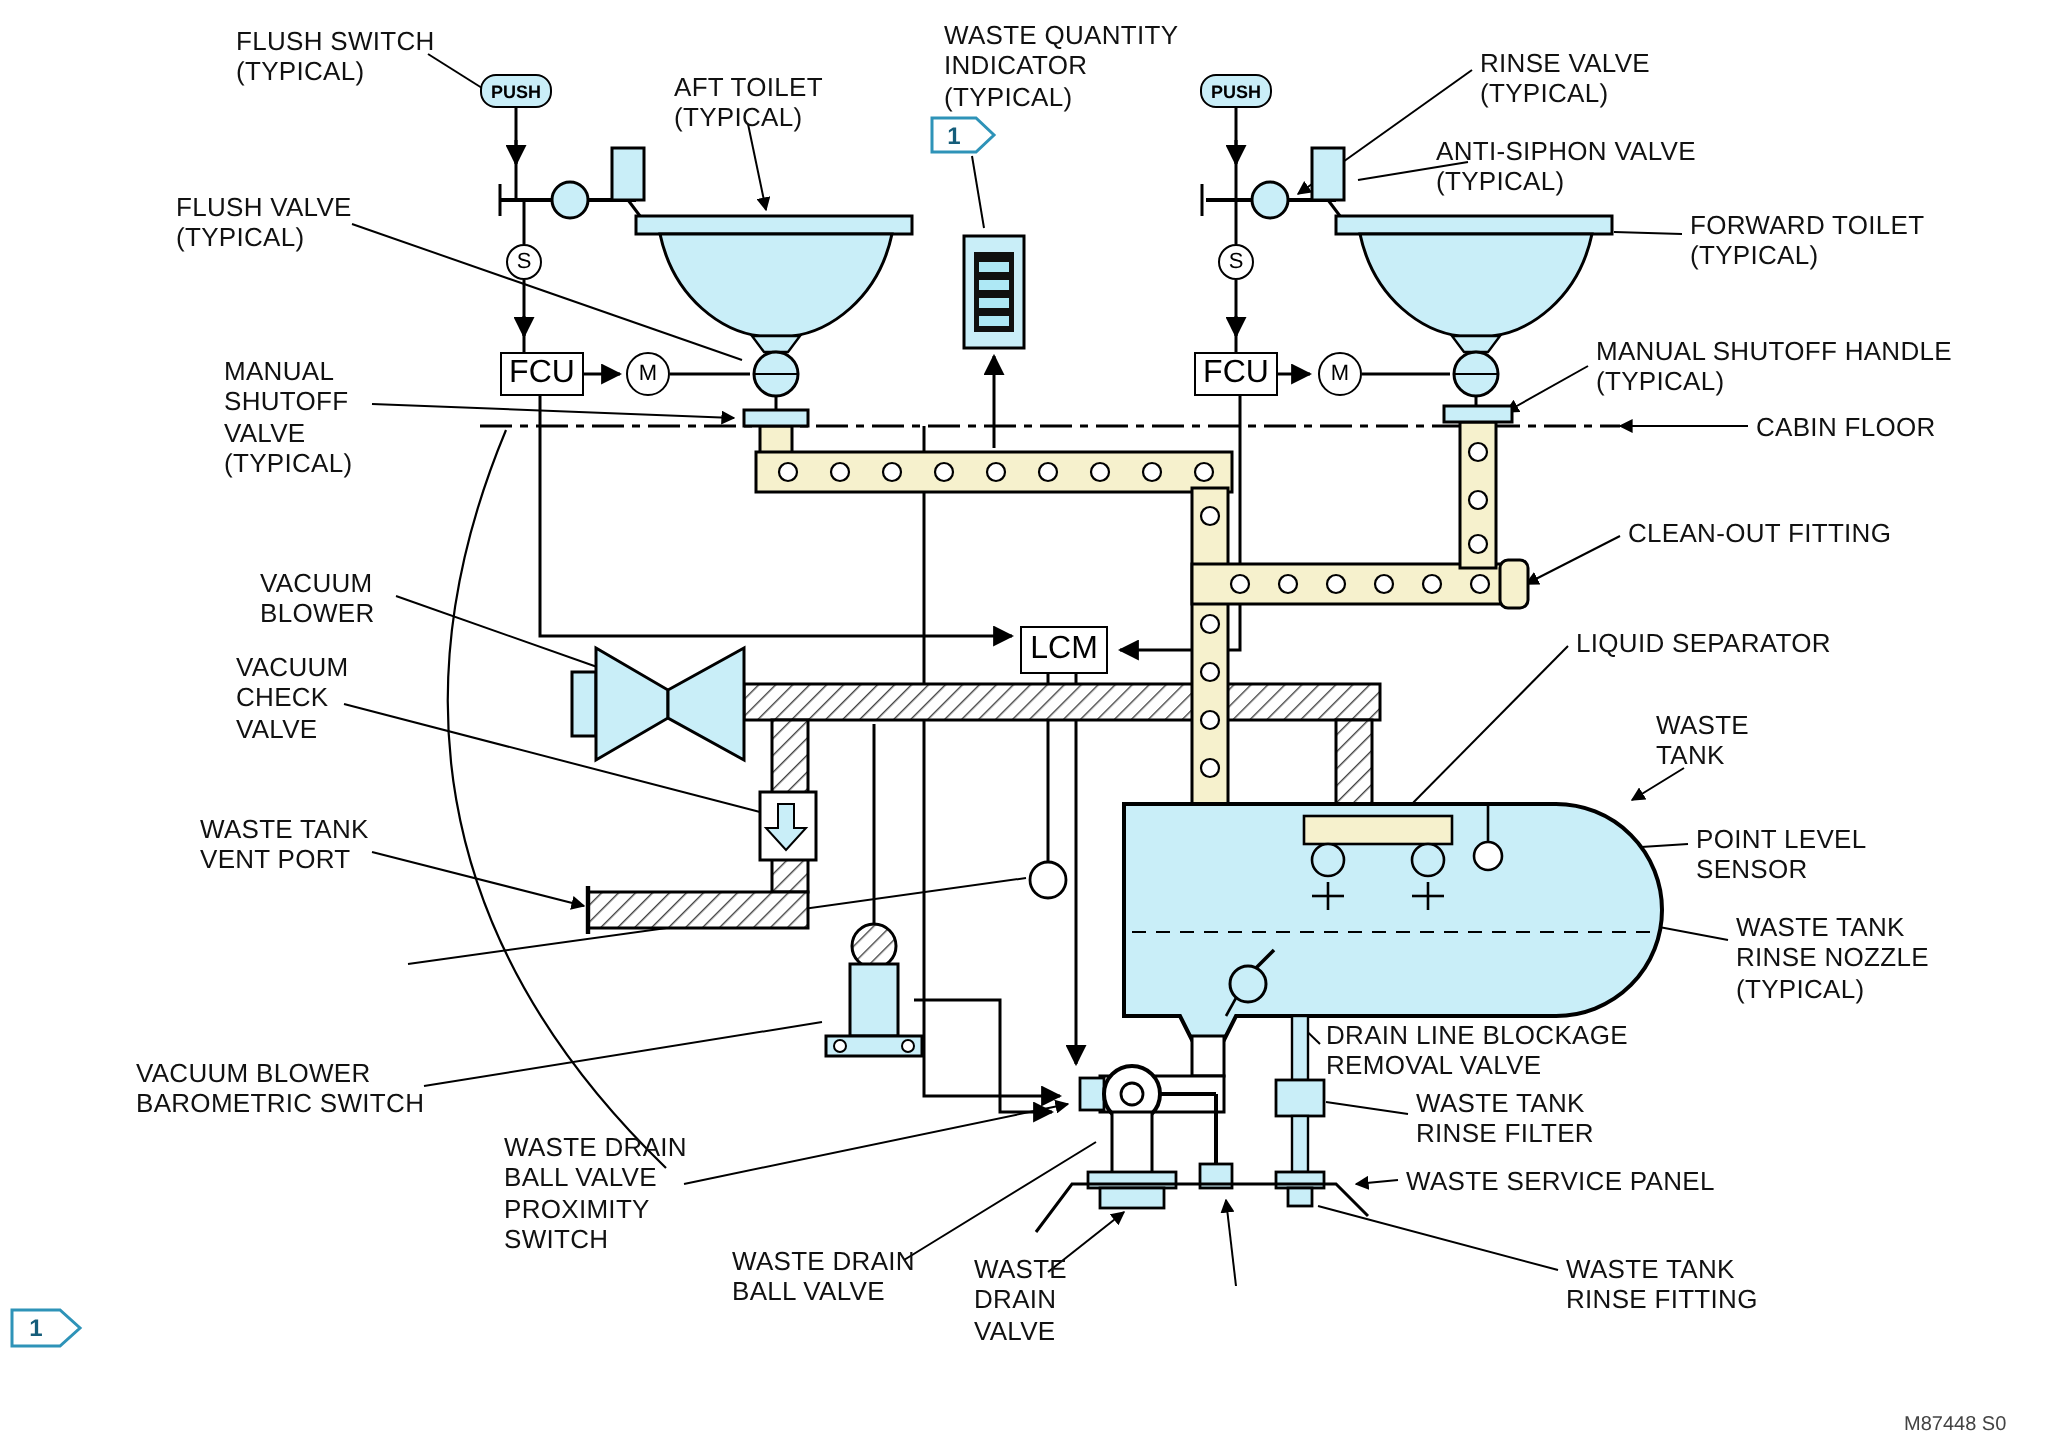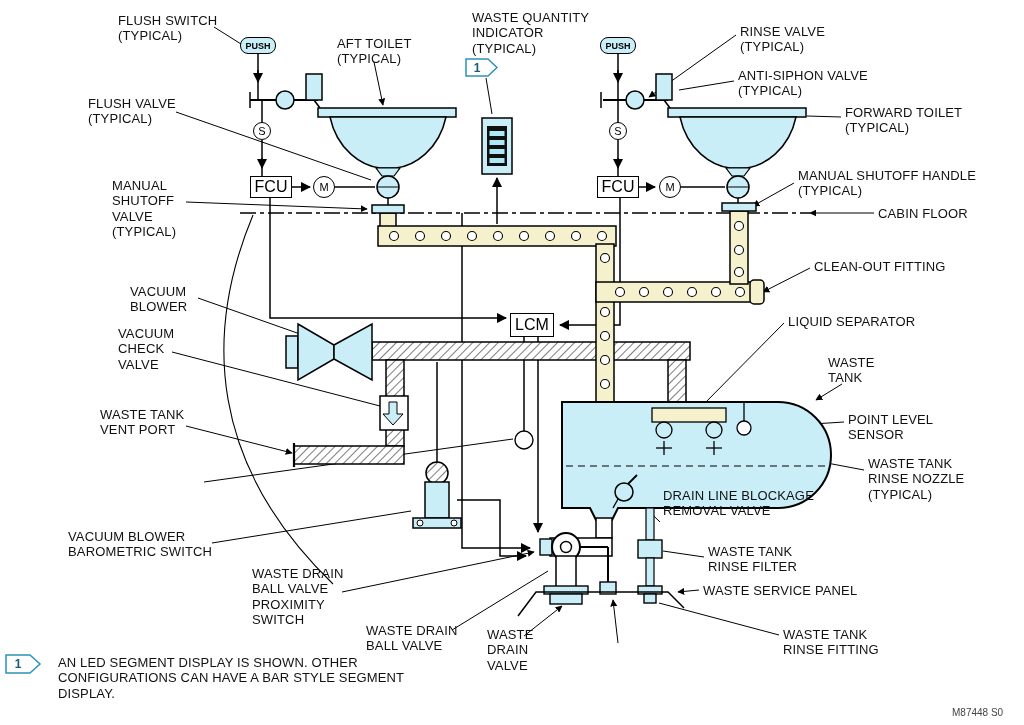--- a/index.html
+++ b/index.html
@@ -241,21 +241,21 @@
 
 <div class="lbl" style="left:118px;top:13px">FLUSH SWITCH
 (TYPICAL)</div>
 <div class="lbl" style="left:337px;top:36px">AFT TOILET
 (TYPICAL)</div>
 <div class="lbl" style="left:472px;top:10px">WASTE QUANTITY
 INDICATOR
 (TYPICAL)</div>
 <div class="lbl" style="left:740px;top:24px">RINSE VALVE
 (TYPICAL)</div>
-<div class="lbl" style="left:738px;top:68px">ANTI-SIPHON VALVE
+<div class="lbl" style="left:718px;top:68px">ANTI-SIPHON VALVE
 (TYPICAL)</div>
 <div class="lbl" style="left:88px;top:96px">FLUSH VALVE
 (TYPICAL)</div>
 <div class="lbl" style="left:845px;top:105px">FORWARD TOILET
 (TYPICAL)</div>
 <div class="lbl" style="left:112px;top:178px">MANUAL
 SHUTOFF
 VALVE
 (TYPICAL)</div>
 <div class="lbl" style="left:798px;top:168px">MANUAL SHUTOFF HANDLE
@@ -272,39 +272,36 @@
 TANK</div>
 <div class="lbl" style="left:100px;top:407px">WASTE TANK
 VENT PORT</div>
 <div class="lbl" style="left:848px;top:412px">POINT LEVEL
 SENSOR</div>
 <div class="lbl" style="left:868px;top:456px">WASTE TANK
 RINSE NOZZLE
 (TYPICAL)</div>
 <div class="lbl" style="left:68px;top:529px">VACUUM BLOWER
 BAROMETRIC SWITCH</div>
-<div class="lbl" style="left:663px;top:488px">DRAIN LINE BLOCKAGE
+<div class="lbl" style="left:663px;top:510px">DRAIN LINE BLOCKAGE
 REMOVAL VALVE</div>
 <div class="lbl" style="left:708px;top:544px">WASTE TANK
 RINSE FILTER</div>
 <div class="lbl" style="left:252px;top:566px">WASTE DRAIN
 BALL VALVE
 PROXIMITY
 SWITCH</div>
 <div class="lbl" style="left:703px;top:583px">WASTE SERVICE PANEL</div>
 <div class="lbl" style="left:366px;top:623px">WASTE DRAIN
 BALL VALVE</div>
 <div class="lbl" style="left:487px;top:627px">WASTE
 DRAIN
 VALVE</div>
 <div class="lbl" style="left:783px;top:627px">WASTE TANK
 RINSE FITTING</div>
-<div class="lbl" style="left:58px;top:655px">AN LED SEGMENT DISPLAY IS SHOWN. OTHER
-CONFIGURATIONS CAN HAVE A BAR STYLE SEGMENT
-DISPLAY.</div>
 
 <div class="comp push" style="left:240px;top:37px;width:36px;height:17px">PUSH</div>
 <div class="comp push" style="left:600px;top:37px;width:36px;height:17px">PUSH</div>
 <div class="comp" style="left:250px;top:176px;width:42px;height:22px">FCU</div>
 <div class="comp" style="left:597px;top:176px;width:42px;height:22px">FCU</div>
 <div class="comp" style="left:510px;top:313px;width:44px;height:24px">LCM</div>
 <div class="comp circ" style="left:253px;top:122px;width:18px;height:18px">S</div>
 <div class="comp circ" style="left:609px;top:122px;width:18px;height:18px">S</div>
 <div class="comp circ" style="left:313px;top:176px;width:22px;height:22px">M</div>
 <div class="comp circ" style="left:659px;top:176px;width:22px;height:22px">M</div>

